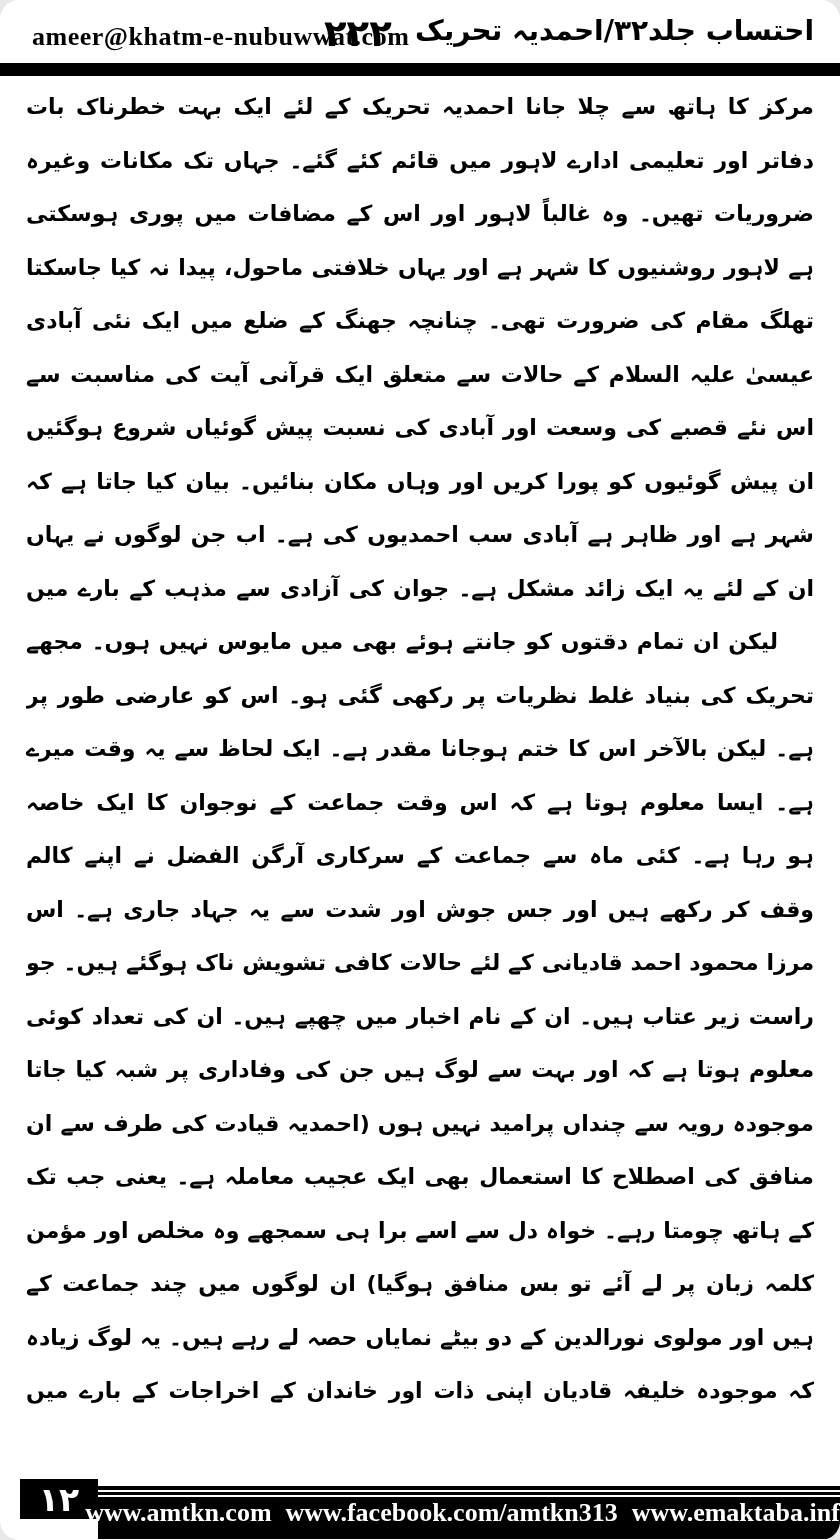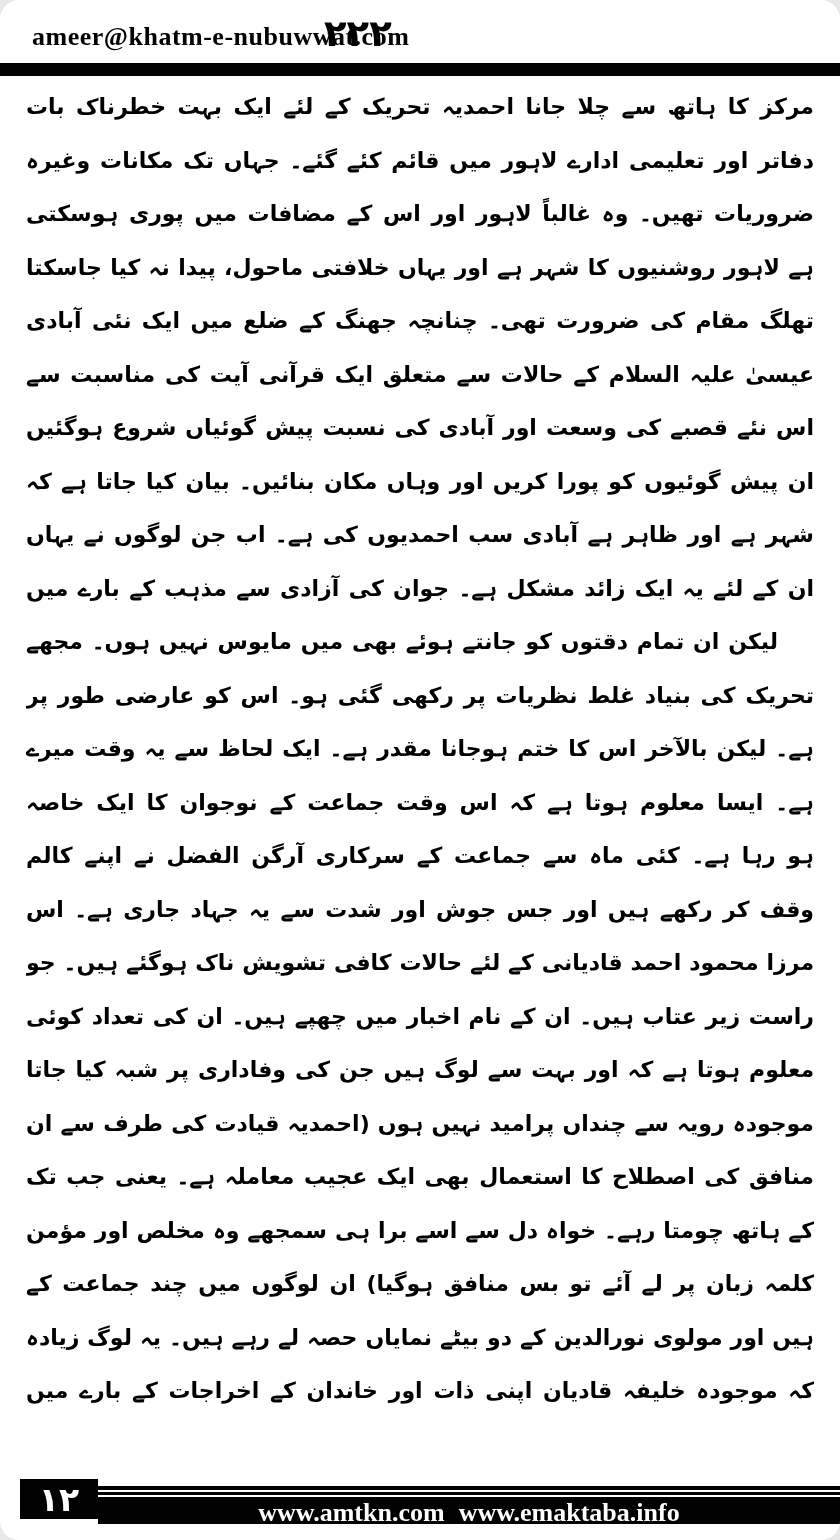--- a/index.html
+++ b/index.html
@@ -75,21 +75,21 @@
     width: 78px; height: 40px;
     background: #000;
     color: #fff;
     display: flex; align-items: center; justify-content: center;
     font-size: 33px; font-weight: bold;
     direction: rtl;
   }
   .ftr-bar {
     position: absolute;
     left: 98px; top: 1486px;
-    width: 742px; height: 38px;
+    width: 742px; height: 53px;
     background: #000;
   }
   .ftr-bar .bar-line {
     position: absolute; left: 0; right: 0; height: 2px;
     background: #fff;
   }
   .bar-line.l1 { top: 4px; }
   .bar-line.l2 { top: 9px; }
   .ftr-links {
     position: absolute;
@@ -104,20 +104,21 @@
     white-space: nowrap;
   }
 </style>
 </head>
 <body>
 
 <div class="page">
 
   <div class="hdr-email">ameer@khatm-e-nubuwwat.com</div>
   <div class="hdr-num">۲۲۲</div>
+  <div class="hdr-title">احتساب جلد۳۲/احمدیہ تحریک</div>
   <div class="hdr-rule"></div>
 
   <div class="body-text">
     <div class="line">مرکز کا ہاتھ سے چلا جانا احمدیہ تحریک کے لئے ایک بہت خطرناک بات تھی۔ شروع میں انجمن کے</div>
     <div class="line">دفاتر اور تعلیمی ادارے لاہور میں قائم کئے گئے۔ جہاں تک مکانات وغیرہ کی نسبت انجمن کی</div>
     <div class="line">ضروریات تھیں۔ وہ غالباً لاہور اور اس کے مضافات میں پوری ہوسکتی تھیں۔ لیکن جیسا کہ کہا گیا</div>
     <div class="line">ہے لاہور روشنیوں کا شہر ہے اور یہاں خلافتی ماحول، پیدا نہ کیا جاسکتا تھا۔ اس کے لئے ایک الگ</div>
     <div class="line">تھلگ مقام کی ضرورت تھی۔ چنانچہ جھنگ کے ضلع میں ایک نئی آبادی قائم کر لی گئی۔ جس کا نام</div>
     <div class="line">عیسیٰ علیہ السلام کے حالات سے متعلق ایک قرآنی آیت کی مناسبت سے ربوہ رکھا گیا ہے۔ اب</div>
     <div class="line">اس نئے قصبے کی وسعت اور آبادی کی نسبت پیش گوئیاں شروع ہوگئیں اور مخلصین کا فرض ہوگیا کہ</div>
@@ -140,17 +141,18 @@
     <div class="line">ہیں اور مولوی نورالدین کے دو بیٹے نمایاں حصہ لے رہے ہیں۔ یہ لوگ زیادہ تر اس بات پر خفا ہیں</div>
     <div class="line">کہ موجودہ خلیفہ قادیان اپنی ذات اور خاندان کے اخراجات کے بارے میں (اگر اس کے لئے</div>
   </div>
 
   <div class="ftr-pagebox">۱۲</div>
   <div class="ftr-bar">
     <div class="bar-line l1"></div>
     <div class="bar-line l2"></div>
     <div class="ftr-links">
       <span>www.amtkn.com</span>
+      <span>www.facebook.com/amtkn313</span>
       <span>www.emaktaba.info</span>
     </div>
   </div>
 
 </div>
 
 </body></html>

